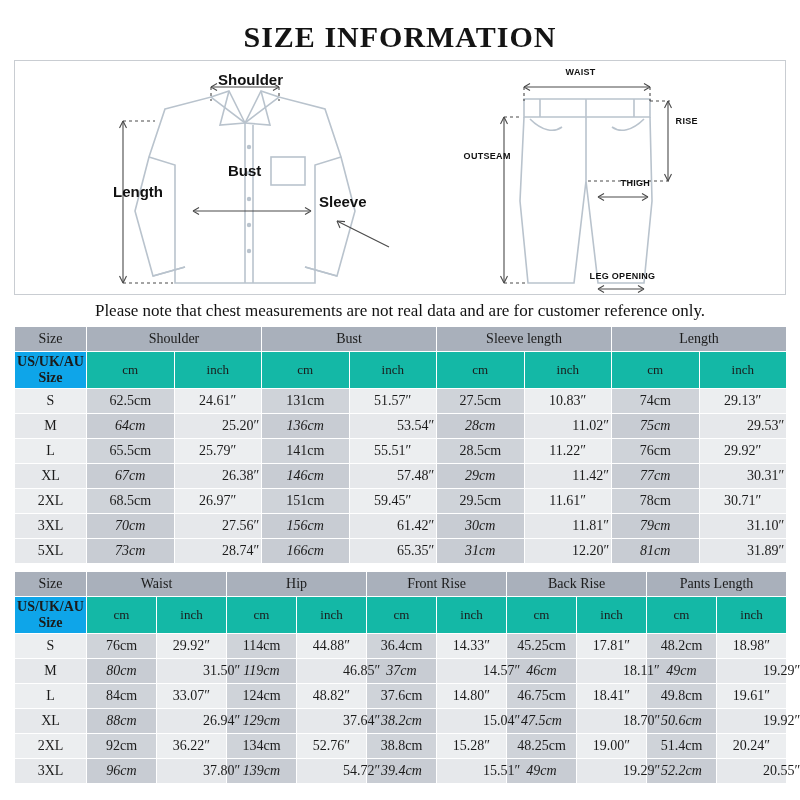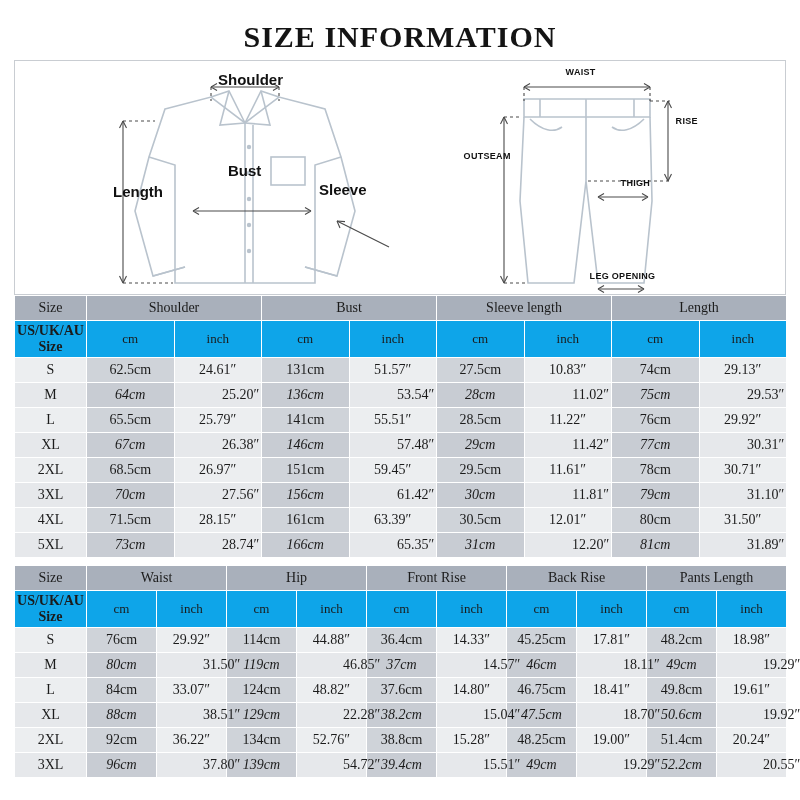--- a/index.html
+++ b/index.html
@@ -86,21 +86,21 @@
     box-sizing: border-box;
   }
   .hdr-main {
     background: #a9b0bb;
     color: #ffffff;
     font-weight: normal;
     font-size: 15px;
     font-family: "Liberation Serif", serif;
   }
   .hdr-sub {
-    background: #0ea5e9;
+    background: #14b8a6;
     color: #ffffff;
     font-weight: bold;
     font-size: 12.5px;
     margin-top: 30px;
   }
   .hdr-sub.unit {
     font-weight: normal;
     font-size: 13px;
   }
   .size-col {
@@ -178,21 +178,21 @@
           <path d="M108 60 L140 60" stroke-dasharray="3 3"></path>
           <path d="M108 222 L158 222" stroke-dasharray="3 3"></path>
 
           <path d="M374 186 L322 160"></path>
           <path d="M322 160 l8 0.6 M322 160 l3 7"></path>
         </g>
       </svg>
       <div class="dlabel big" style="left:203px; top:10px;">Shoulder</div>
       <div class="dlabel big" style="left:213px; top:101px;">Bust</div>
       <div class="dlabel big" style="left:98px; top:122px;">Length</div>
-      <div class="dlabel big" style="left:304px; top:120px;">Sleeve</div>
+      <div class="dlabel big" style="left:304px; top:132px;">Sleeve</div>
     </div>
 
     <div class="diagram-half right">
       <svg width="332" height="233" viewBox="0 0 332 233">
         <g fill="none" stroke="#b9c3cd" stroke-width="1.6">
 
           <path d="M62 38 L188 38 L188 56 L62 56 Z"></path>
 
           <path d="M62 56 L58 140 L66 222 L112 222 L124 120 L136 222 L182 222 L190 140 L188 56"></path>
 
@@ -228,20 +228,21 @@
         </g>
       </svg>
       <div class="dlabel small" style="left:104px; top:6px;">WAIST</div>
       <div class="dlabel small" style="left:214px; top:55px;">RISE</div>
       <div class="dlabel small" style="left:2px; top:90px;">OUTSEAM</div>
       <div class="dlabel small" style="left:147px; top:117px;margin-left:12px;">THIGH</div>
       <div class="dlabel small" style="left:128px; top:210px;">LEG OPENING</div>
     </div>
   </div>
 
+  <div class="note">Please note that chest measurements are not real data and are for customer reference only.</div>
 
   <table class="sizes">
     <colgroup>
       <col style="width:72px">
       <col span="8" style="width:87.5px">
     </colgroup>
     <tbody>
       <tr>
         <th class="hdr-main">Size</th>
         <th class="hdr-main" colspan="2">Shoulder</th>
@@ -318,31 +319,20 @@
       <tr class="row-alt">
         <td class="size-col">3XL</td>
         <td class="cell-cm">70cm</td>
         <td class="cell-in">27.56″</td>
         <td class="cell-cm">156cm</td>
         <td class="cell-in">61.42″</td>
         <td class="cell-cm">30cm</td>
         <td class="cell-in">11.81″</td>
         <td class="cell-cm">79cm</td>
         <td class="cell-in">31.10″</td>
-      </tr>
-      <tr>
-        <td class="size-col">4XL</td>
-        <td class="cell-cm">71.5cm</td>
-        <td class="cell-in">28.15″</td>
-        <td class="cell-cm">161cm</td>
-        <td class="cell-in">63.39″</td>
-        <td class="cell-cm">30.5cm</td>
-        <td class="cell-in">12.01″</td>
-        <td class="cell-cm">80cm</td>
-        <td class="cell-in">31.50″</td>
       </tr>
       <tr class="row-alt">
         <td class="size-col">5XL</td>
         <td class="cell-cm">73cm</td>
         <td class="cell-in">28.74″</td>
         <td class="cell-cm">166cm</td>
         <td class="cell-in">65.35″</td>
         <td class="cell-cm">31cm</td>
         <td class="cell-in">12.20″</td>
         <td class="cell-cm">81cm</td>
@@ -413,23 +403,23 @@
         <td class="cell-cm">37.6cm</td>
         <td class="cell-in">14.80″</td>
         <td class="cell-cm">46.75cm</td>
         <td class="cell-in">18.41″</td>
         <td class="cell-cm">49.8cm</td>
         <td class="cell-in">19.61″</td>
       </tr>
       <tr class="row-alt">
         <td class="size-col">XL</td>
         <td class="cell-cm">88cm</td>
-        <td class="cell-in">38.51″</td>
+        <td class="cell-in">26.94″</td>
         <td class="cell-cm">129cm</td>
-        <td class="cell-in">22.28″</td>
+        <td class="cell-in">37.64″</td>
         <td class="cell-cm">38.2cm</td>
         <td class="cell-in">15.04″</td>
         <td class="cell-cm">47.5cm</td>
         <td class="cell-in">18.70″</td>
         <td class="cell-cm">50.6cm</td>
         <td class="cell-in">19.92″</td>
       </tr>
       <tr>
         <td class="size-col">2XL</td>
         <td class="cell-cm">92cm</td>

